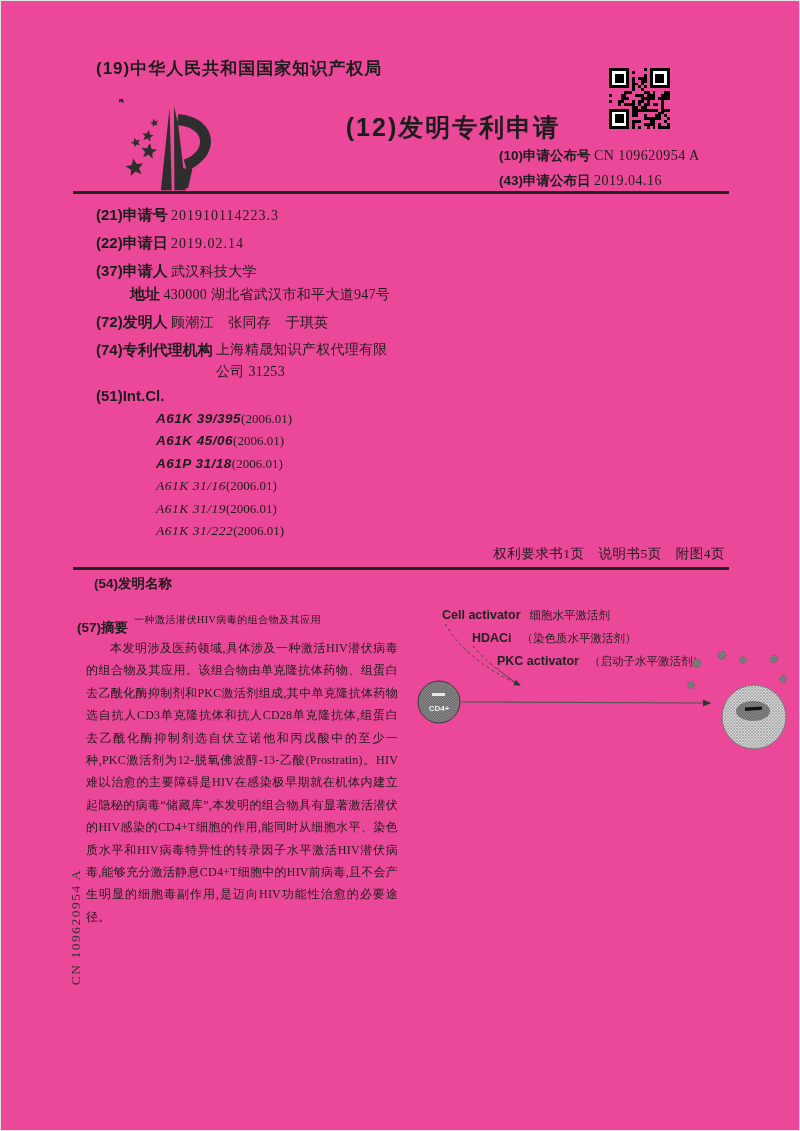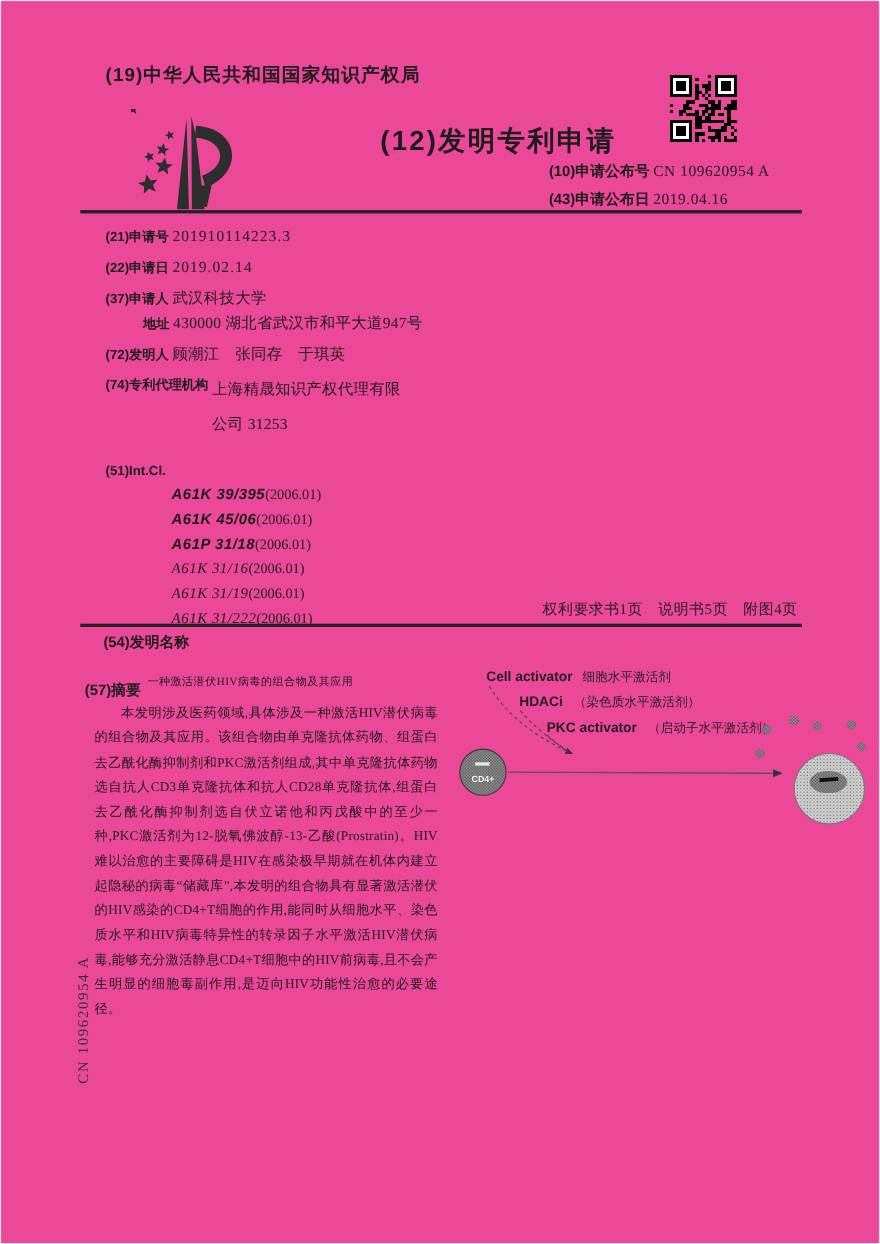--- a/index.html
+++ b/index.html
@@ -24,24 +24,24 @@
   .pub-row .val { font-size:14px; letter-spacing:0.5px; }
   .pub-no { top:146px; }
   .pub-date { top:171px; }
 
   .rule { position:absolute; left:72px; width:656px; height:2.5px; background:#222; }
   .rule1 { top:190px; }
   .rule2 { top:566px; }
 
   .biblio { position:absolute; left:95px; top:201px; width:380px; font-size:13.5px; }
   .brow { margin-top:5px; min-height:22px; line-height:22px; }
-  .brow .lab { font-size:12px; }
+  .brow .lab { font-size:15px; }
   .brow .val { font-size:14px; letter-spacing:0.3px; }
   .indent1 { padding-left:34px; }
-  .agency-val { display:inline-block; width:172px; vertical-align:top; line-height:32px; }
+  .agency-val { display:inline-block; width:172px; vertical-align:top; line-height:22px; }
   .intcl-row { padding-left:60px; line-height:22.4px; font-size:13.5px; }
   .intcl-row .code { font-style:italic; letter-spacing:0.5px; }
   .intcl-row.b .code { font-weight:bold; font-family:"Liberation Sans","DejaVu Sans",sans-serif; }
   .intcl-row .yr { font-size:13px; }
 
   .pages-info { position:absolute; right:74px; top:544px; font-size:13.5px; letter-spacing:0.5px; }
 
   .sec54 { position:absolute; left:93px; top:574px; font-size:13.5px; }
   .title-line { position:absolute; left:133px; top:612px; font-size:10px; letter-spacing:0.5px; }
   .sec57 { position:absolute; left:76px; top:618px; font-size:13.5px; }
@@ -252,21 +252,21 @@
       <span class="val">430000 湖北省武汉市和平大道947号</span>
     </div>
     <div class="brow">
       <span class="lab hei">(72)发明人</span>
       <span class="val">顾潮江　张同存　于琪英</span>
     </div>
     <div class="brow">
       <span class="lab hei">(74)专利代理机构</span>
       <span class="val agency-val">上海精晟知识产权代理有限公司 31253</span>
     </div>
-    <div class="brow" style="margin-top:14px;">
+    <div class="brow" style="margin-top:2px;">
       <span class="lab hei">(51)Int.Cl.</span>
     </div>
     <div class="intcl-row b">
       <span class="code">A61K 39/395</span><span class="yr">(2006.01)</span>
     </div>
     <div class="intcl-row b">
       <span class="code">A61K 45/06</span><span class="yr">(2006.01)</span>
     </div>
     <div class="intcl-row b">
       <span class="code">A61P 31/18</span><span class="yr">(2006.01)</span>

